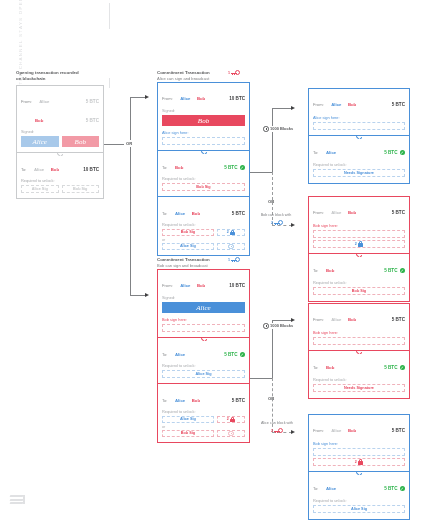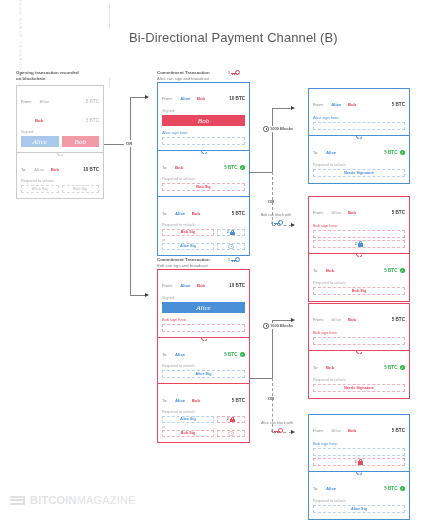--- a/index.html
+++ b/index.html
@@ -132,21 +132,20 @@
 </style>
 </head>
 <body>
 
 <div class="canvas">
 
   <div class="abs sideline"></div>
   <div class="abs sidetext">THE CHANNEL STAYS OPEN</div>
   <div class="abs sideline2"></div>
 
-  <div class="abs title">Bi-Directional Payment Channel (B)</div>
 
   <div class="abs cap" style="left:16px;top:70px;width:90px;">
     <b>Opening transaction recorded</b><br>
     <b>on blockchain</b>
   </div>
 
   <div class="card b-grey" style="left:16px;top:85px;width:88px;">
     <div class="sec" style="padding:3px 4px 5px;">
       <div class="row">
         <div><span class="lbl">From:</span>
@@ -501,18 +500,15 @@
     </div>
   </div>
 
   <div class="footer">
     <div class="logomark">
       <span style="left:0;top:1px;width:13px;transform:skewX(-20deg);"></span>
       <span style="left:0;top:4.5px;width:13px;transform:skewX(-20deg);"></span>
       <span style="left:0;top:8px;width:13px;transform:skewX(-20deg);"></span>
       <span style="left:13px;top:1px;width:2px;height:9px;"></span>
     </div>
-    <div class="logotext">
-      <b>BITCOIN</b><span>MAGAZINE</span>
-    </div>
   </div>
 
 </div>
 
 </body></html>

